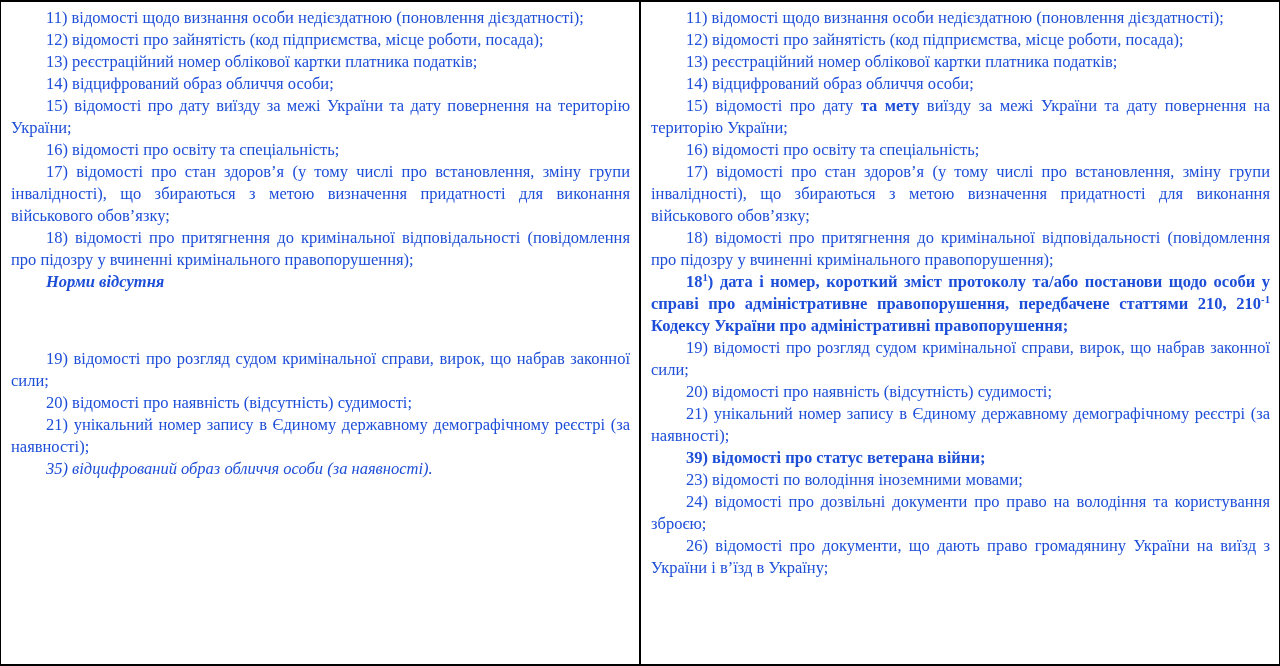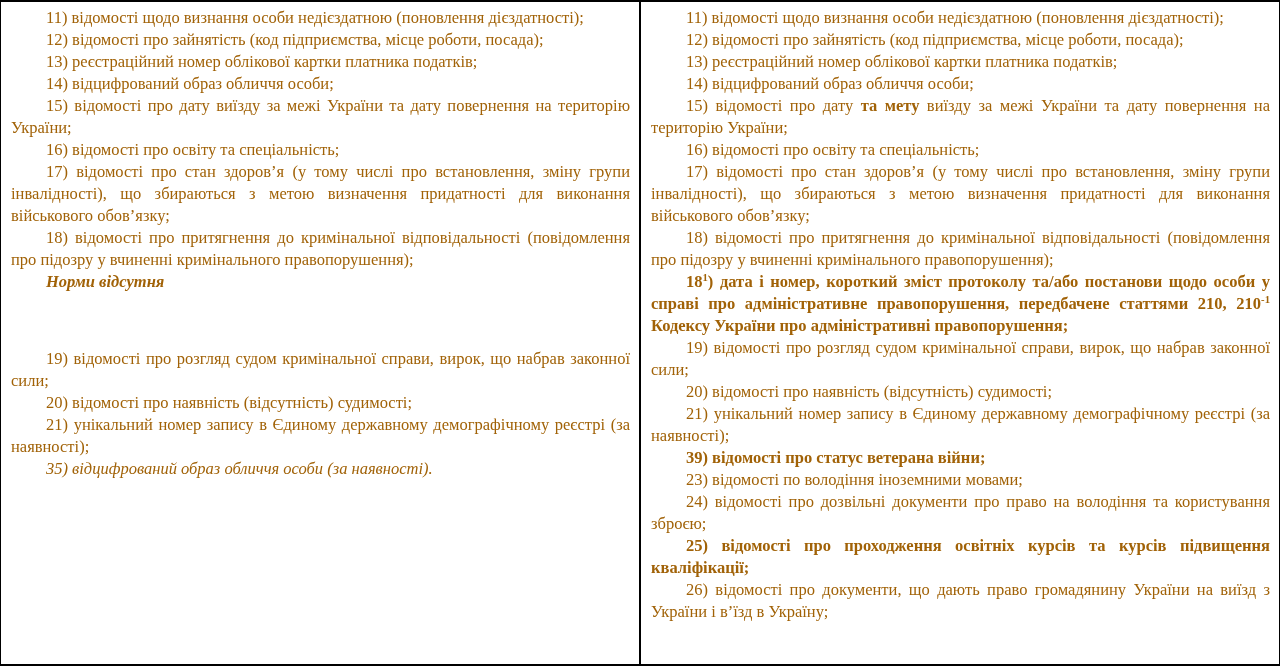--- a/index.html
+++ b/index.html
@@ -29,21 +29,21 @@
   }
   .doc-column.left {
     border-right: 2px solid #000;
   }
   .doc-column p {
     margin: 0;
     text-indent: 35px;
     text-align: justify;
     font-size: 16.5px;
     line-height: 22px;
-    color: #a16207;
+    color: #1d4ed8;
   }
   .doc-column p sup {
     font-size: 0.65em;
     line-height: 0;
   }
 </style>
 </head>
 <body>
 
 <div class="comparison-table">
@@ -71,16 +71,15 @@
       <p><span>16) відомості про освіту та спеціальність;</span></p>
       <p><span>17) відомості про стан здоров’я (у тому числі про встановлення, зміну групи інвалідності), що збираються з метою визначення придатності для виконання військового обов’язку;</span></p>
       <p><span>18) відомості про притягнення до кримінальної відповідальності (повідомлення про підозру у вчиненні кримінального правопорушення);</span></p>
       <p><span style="font-weight: bold;">18</span><sup style="font-weight: bold;">1</sup><span style="font-weight: bold;">) дата і номер, короткий зміст протоколу та/або постанови щодо особи у справі про адміністративне правопорушення, передбачене статтями 210, 210</span><sup style="font-weight: bold;">-1</sup><span style="font-weight: bold;"> Кодексу України про адміністративні правопорушення;</span></p>
       <p><span>19) відомості про розгляд судом кримінальної справи, вирок, що набрав законної сили;</span></p>
       <p><span>20) відомості про наявність (відсутність) судимості;</span></p>
       <p><span>21) унікальний номер запису в Єдиному державному демографічному реєстрі (за наявності);</span></p>
       <p><span style="font-weight: bold;">39) відомості про статус ветерана війни;</span></p>
       <p><span style="font-weight: normal;">23) відомості по володіння іноземними мовами;</span></p>
       <p><span style="font-weight: normal;">24) відомості про дозвільні документи про право на володіння та користування зброєю;</span></p>
-      <p><span style="font-weight: bold;">25) відомості про проходження освітніх курсів та курсів підвищення кваліфікації;</span></p>
       <p><span style="font-weight: normal;">26) відомості про документи, що дають право громадянину України на виїзд з України і в’їзд в Україну;</span></p>
     </div>
 </div>
 
 </body></html>

